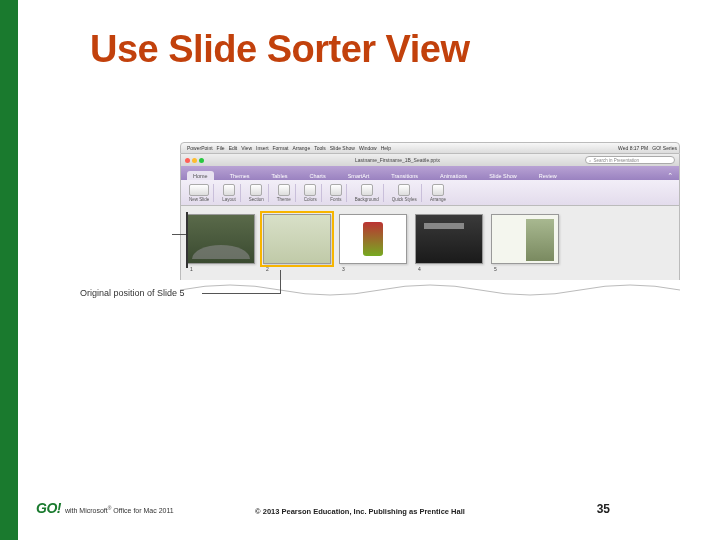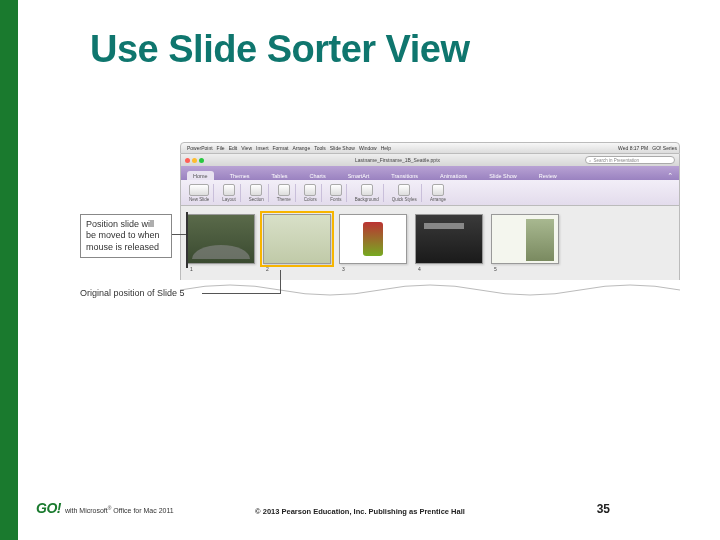--- a/index.html
+++ b/index.html
@@ -15,21 +15,21 @@
     position: absolute;
     left: 0; top: 0;
     width: 18px; height: 540px;
     background: #1a7a2e;
   }
   .title {
     position: absolute;
     left: 90px; top: 28px;
     font-size: 38px;
     font-weight: bold;
-    color: #0f766e;
+    color: #c2410c;
     letter-spacing: -0.5px;
   }
 
   
   .figure {
     position: absolute;
     left: 80px; top: 142px;
     width: 600px; height: 160px;
   }
 
@@ -383,21 +383,20 @@
 
   <div class="drop-ind"></div>
 
   <div class="wave">
     <svg width="500" height="20" viewBox="0 0 500 20">
       <path d="M0,10 Q50,0 100,10 T200,10 T300,10 T400,10 T500,10 L500,20 L0,20 Z" fill="#fff"></path>
       <path d="M0,10 Q50,0 100,10 T200,10 T300,10 T400,10 T500,10" fill="none" stroke="#bbb" stroke-width="1"></path>
     </svg>
   </div>
 
-  <div class="call1">Position slide will be moved to when mouse is released</div>
   <div class="call1-line"></div>
 
   <div class="call2">Original position of Slide 5</div>
   <div class="call2-line-h"></div>
   <div class="call2-line-v"></div>
 
 </div>
 
 <div class="footer-left">
   <span class="go-logo"><span>GO!</span></span>

